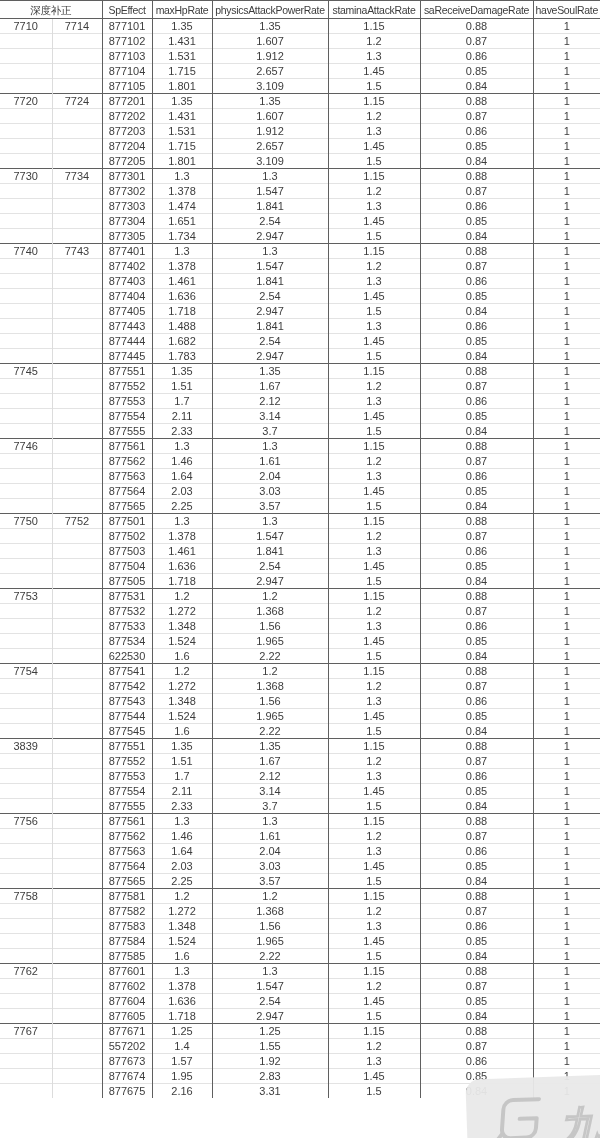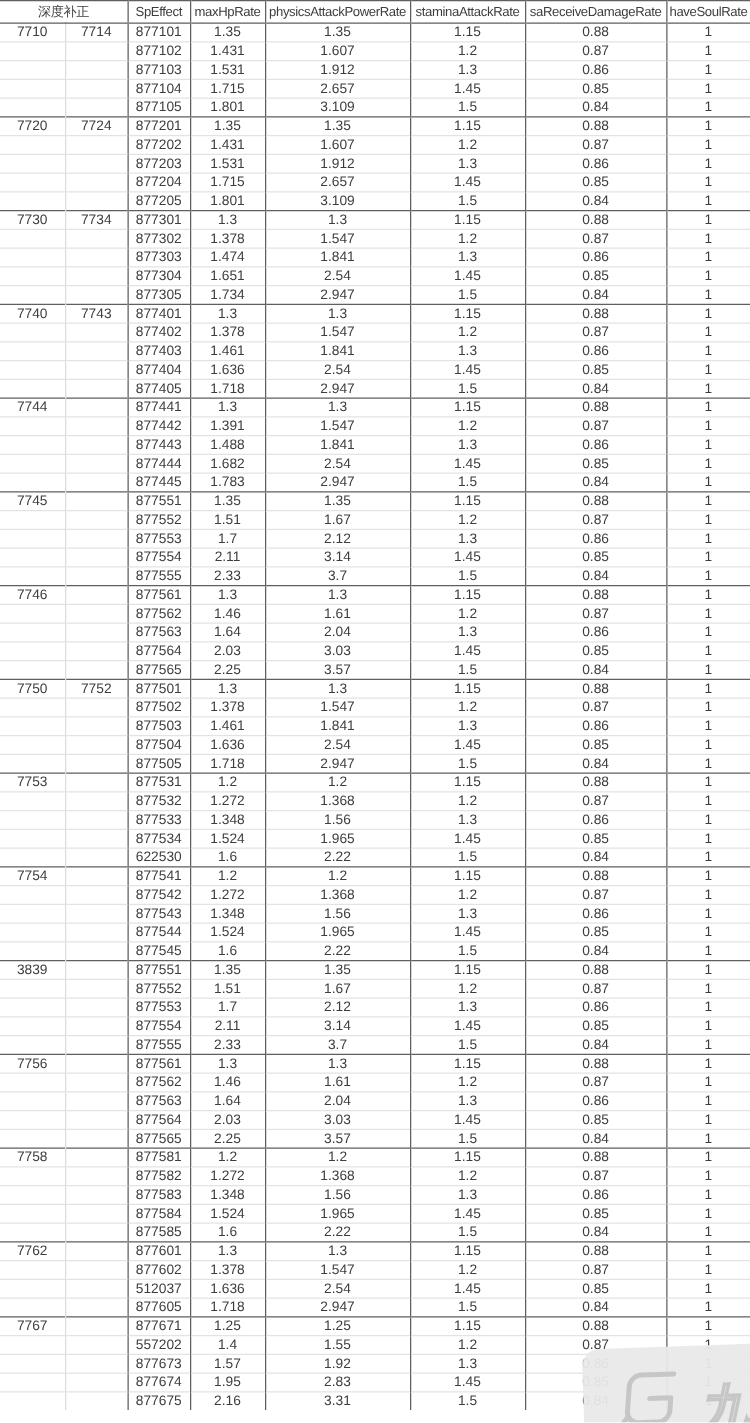--- a/index.html
+++ b/index.html
@@ -263,40 +263,20 @@
         <tr>
           <td></td>
           <td class="light-l"></td>
           <td class="dark-l">877405</td>
           <td class="dark-l">1.718</td>
           <td class="dark-l">2.947</td>
           <td class="dark-l">1.5</td>
           <td class="dark-l">0.84</td>
           <td class="dark-l">1</td>
         </tr>
-        <tr class="group-start">
-          <td>7744</td>
-          <td class="light-l"></td>
-          <td class="dark-l">877441</td>
-          <td class="dark-l">1.3</td>
-          <td class="dark-l">1.3</td>
-          <td class="dark-l">1.15</td>
-          <td class="dark-l">0.88</td>
-          <td class="dark-l">1</td>
-        </tr>
-        <tr>
-          <td></td>
-          <td class="light-l"></td>
-          <td class="dark-l">877442</td>
-          <td class="dark-l">1.391</td>
-          <td class="dark-l">1.547</td>
-          <td class="dark-l">1.2</td>
-          <td class="dark-l">0.87</td>
-          <td class="dark-l">1</td>
-        </tr>
         <tr>
           <td></td>
           <td class="light-l"></td>
           <td class="dark-l">877443</td>
           <td class="dark-l">1.488</td>
           <td class="dark-l">1.841</td>
           <td class="dark-l">1.3</td>
           <td class="dark-l">0.86</td>
           <td class="dark-l">1</td>
         </tr>
@@ -736,21 +716,21 @@
           <td class="dark-l">877602</td>
           <td class="dark-l">1.378</td>
           <td class="dark-l">1.547</td>
           <td class="dark-l">1.2</td>
           <td class="dark-l">0.87</td>
           <td class="dark-l">1</td>
         </tr>
         <tr>
           <td></td>
           <td class="light-l"></td>
-          <td class="dark-l">512037</td>
+          <td class="dark-l">877604</td>
           <td class="dark-l">1.636</td>
           <td class="dark-l">2.54</td>
           <td class="dark-l">1.45</td>
           <td class="dark-l">0.85</td>
           <td class="dark-l">1</td>
         </tr>
         <tr>
           <td></td>
           <td class="light-l"></td>
           <td class="dark-l">877605</td>

